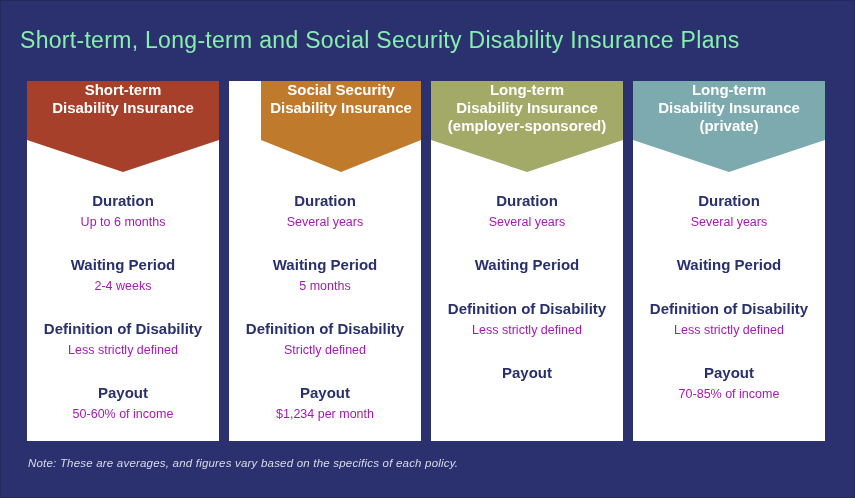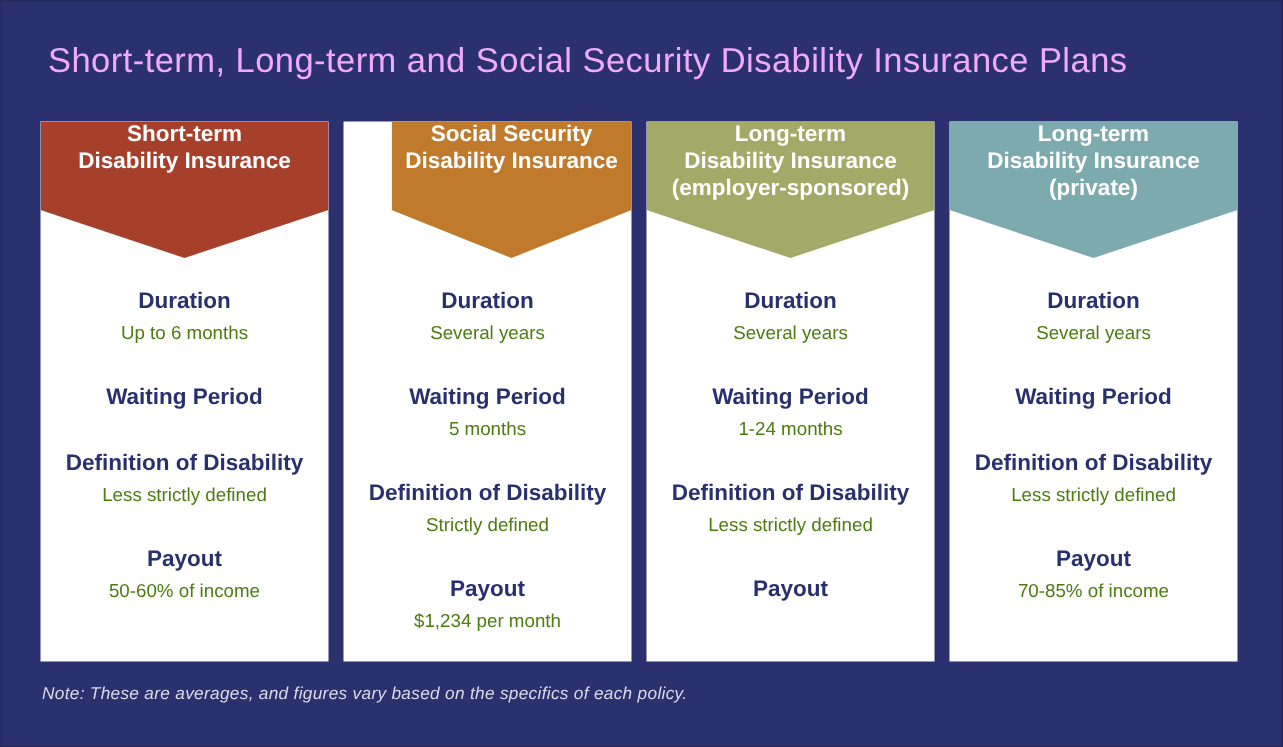--- a/index.html
+++ b/index.html
@@ -11,26 +11,26 @@
     position: relative;
     width: 855px;
     height: 498px;
     background: #2b316f;
     font-family: "Liberation Sans", sans-serif;
     overflow: hidden;
     box-shadow: inset 0 0 0 1px rgba(0,0,0,0.15);
   }
   .title {
     position: absolute;
-    left: 32px;
+    left: 20px;
     top: 27px;
     font-size: 23px;
     font-weight: 400;
     letter-spacing: 0.3px;
-    color: #f0abfc;
+    color: #86efac;
     white-space: nowrap;
   }
   .columns {
     position: absolute;
     left: 27px;
     top: 81px;
     width: 798px;
     display: flex;
     gap: 10px;
   }
@@ -67,21 +67,21 @@
   }
   .section { margin-bottom: 26px; }
   .label {
     font-size: 15px;
     font-weight: bold;
     color: #29306e;
     line-height: 18px;
   }
   .value {
     font-size: 12.5px;
-    color: #4d7c0f;
+    color: #a21caf;
     line-height: 16px;
     margin-top: 4px;
     white-space: nowrap;
   }
   .note {
     position: absolute;
     left: 28px;
     top: 457px;
     font-style: italic;
     font-size: 11.5px;
@@ -103,20 +103,21 @@
         <div class="hline">Disability Insurance</div>
         <div class="hline"></div>
       </div>
       <div class="card-body">
         <div class="section">
           <div class="label">Duration</div>
           <div class="value">Up to 6 months</div>
         </div>
         <div class="section">
           <div class="label">Waiting Period</div>
+          <div class="value">2-4 weeks</div>
         </div>
         <div class="section">
           <div class="label">Definition of Disability</div>
           <div class="value">Less strictly defined</div>
         </div>
         <div class="section">
           <div class="label">Payout</div>
           <div class="value">50-60% of income</div>
         </div>
       </div>
@@ -154,21 +155,20 @@
         <div class="hline">Disability Insurance</div>
         <div class="hline">(employer-sponsored)</div>
       </div>
       <div class="card-body">
         <div class="section">
           <div class="label">Duration</div>
           <div class="value">Several years</div>
         </div>
         <div class="section">
           <div class="label">Waiting Period</div>
-          <div class="value">1-24 months</div>
         </div>
         <div class="section">
           <div class="label">Definition of Disability</div>
           <div class="value">Less strictly defined</div>
         </div>
         <div class="section">
           <div class="label">Payout</div>
         </div>
       </div>
     </div>

